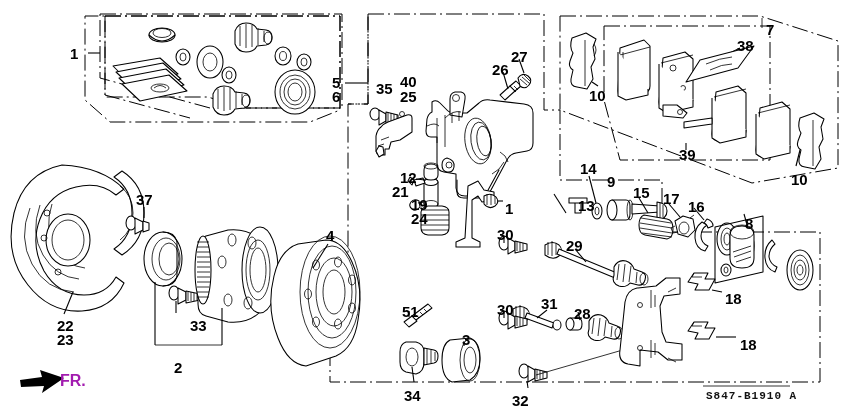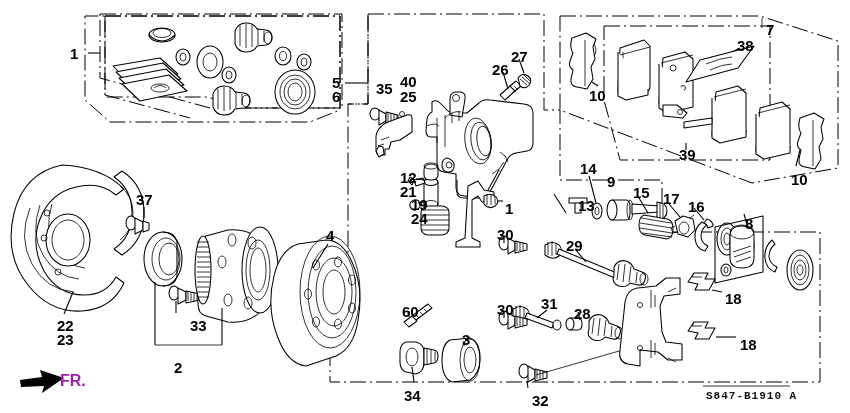--- a/index.html
+++ b/index.html
@@ -478,51 +478,51 @@
 <div id="callout-layer">
       <div class="lbl n" style="left: 70px; top: 46px;">1</div>
       <div class="lbl n" style="left: 332px; top: 75px;">5</div>
       <div class="lbl n" style="left: 332px; top: 89px;">6</div>
       <div class="lbl n" style="left: 376px; top: 81px;">35</div>
       <div class="lbl n" style="left: 400px; top: 74px;">40</div>
       <div class="lbl n" style="left: 400px; top: 89px;">25</div>
       <div class="lbl n" style="left: 492px; top: 62px;">26</div>
       <div class="lbl n" style="left: 511px; top: 49px;">27</div>
       <div class="lbl n" style="left: 400px; top: 170px;">12</div>
-      <div class="lbl n" style="left: 400px; top: 184px;">21</div>
+      <div class="lbl n" style="left: 392px; top: 184px;">21</div>
       <div class="lbl n" style="left: 411px; top: 197px;">19</div>
       <div class="lbl n" style="left: 411px; top: 211px;">24</div>
       <div class="lbl n" style="left: 505px; top: 201px;">1</div>
       <div class="lbl n" style="left: 546px; top: 198px; margin-left: 32px;">13</div>
       <div class="lbl n" style="left: 580px; top: 161px;">14</div>
       <div class="lbl n" style="left: 607px; top: 174px;">9</div>
       <div class="lbl n" style="left: 633px; top: 185px;">15</div>
       <div class="lbl n" style="left: 663px; top: 191px;">17</div>
       <div class="lbl n" style="left: 688px; top: 199px;">16</div>
       <div class="lbl n" style="left: 745px; top: 216px;">8</div>
       <div class="lbl n" style="left: 566px; top: 238px;">29</div>
       <div class="lbl n" style="left: 497px; top: 227px;">30</div>
       <div class="lbl n" style="left: 497px; top: 302px;">30</div>
       <div class="lbl n" style="left: 541px; top: 296px;">31</div>
       <div class="lbl n" style="left: 574px; top: 306px;">28</div>
       <div class="lbl n" style="left: 725px; top: 291px;">18</div>
       <div class="lbl n" style="left: 740px; top: 337px;">18</div>
-      <div class="lbl n" style="left: 532px; top: 393px;">32</div>
+      <div class="lbl n" style="left: 512px; top: 393px;">32</div>
       <div class="lbl n" style="left: 766px; top: 22px;">7</div>
       <div class="lbl n" style="left: 737px; top: 38px;">38</div>
       <div class="lbl n" style="left: 589px; top: 88px;">10</div>
       <div class="lbl n" style="left: 791px; top: 172px;">10</div>
       <div class="lbl n" style="left: 679px; top: 147px;">39</div>
       <div class="lbl n" style="left: 57px; top: 318px;">22</div>
       <div class="lbl n" style="left: 57px; top: 332px;">23</div>
       <div class="lbl n" style="left: 136px; top: 192px;">37</div>
       <div class="lbl n" style="left: 166px; top: 318px; margin-left: 24px;">33</div>
       <div class="lbl n" style="left: 174px; top: 360px;">2</div>
       <div class="lbl n" style="left: 326px; top: 228px;">4</div>
-      <div class="lbl n" style="left: 402px; top: 304px;">60</div>
+      <div class="lbl n" style="left: 402px; top: 304px;">51</div>
       <div class="lbl n" style="left: 404px; top: 388px;">34</div>
       <div class="lbl n" style="left: 462px; top: 332px;">3</div>
     </div>
 
 <div class="code" style="left:706px;top:390px;">S847-B1910 A</div>
 <div class="fr" style="left:60px;top:372px;">FR.</div>
 
 </div>
 
 </body></html>

